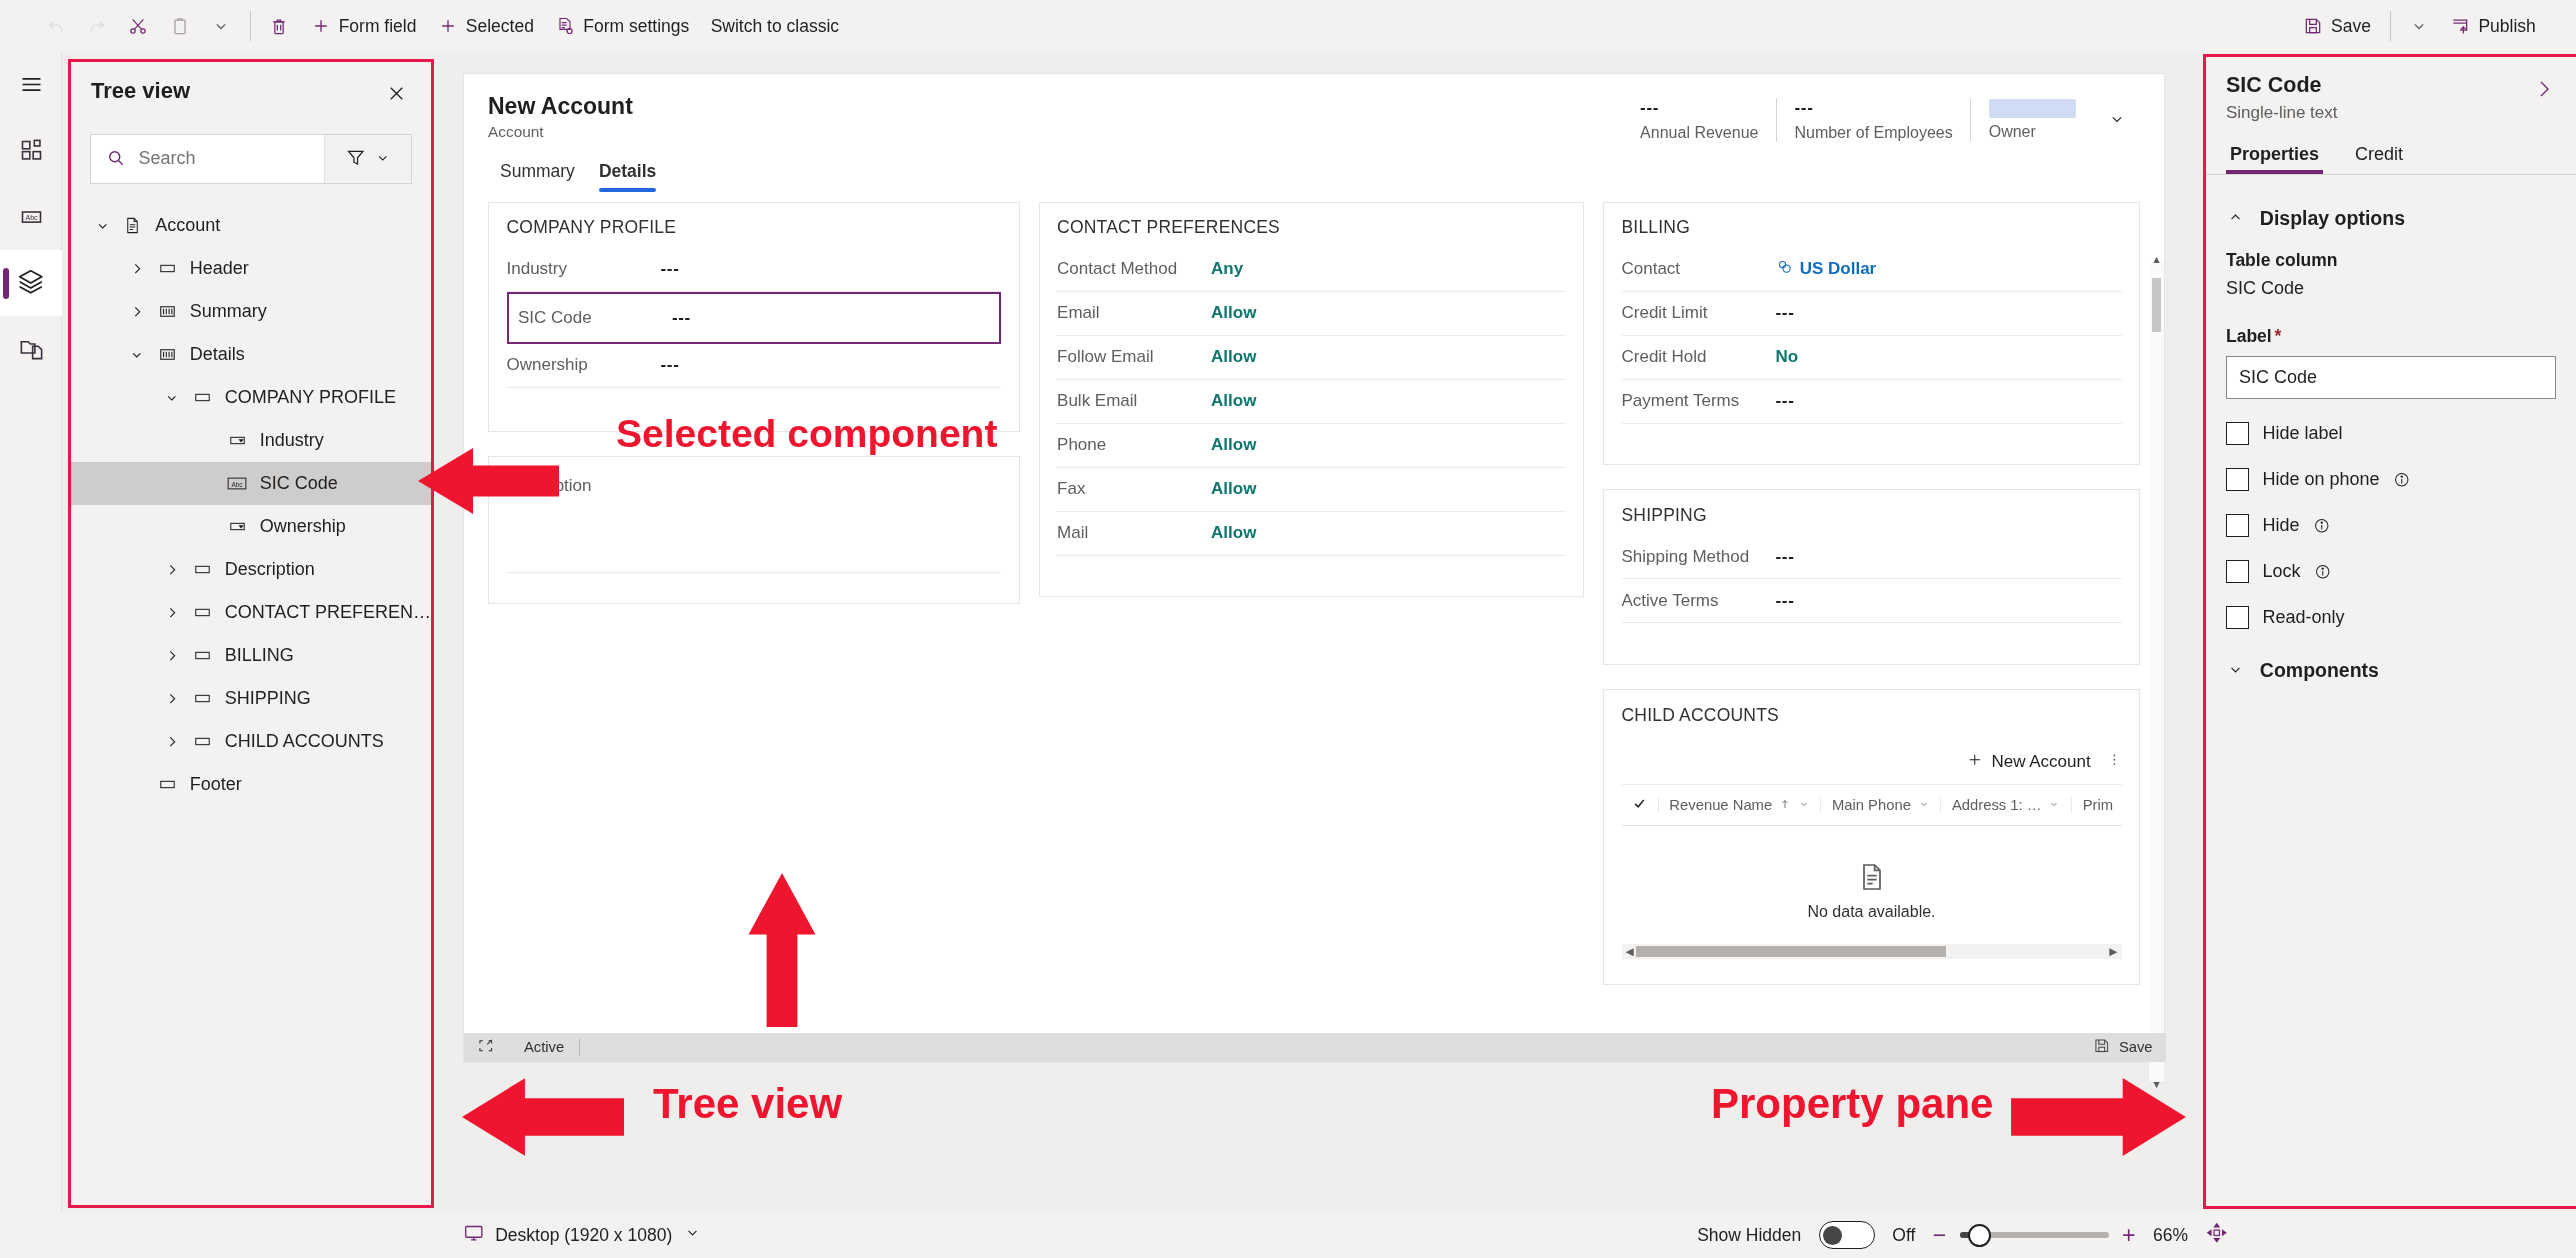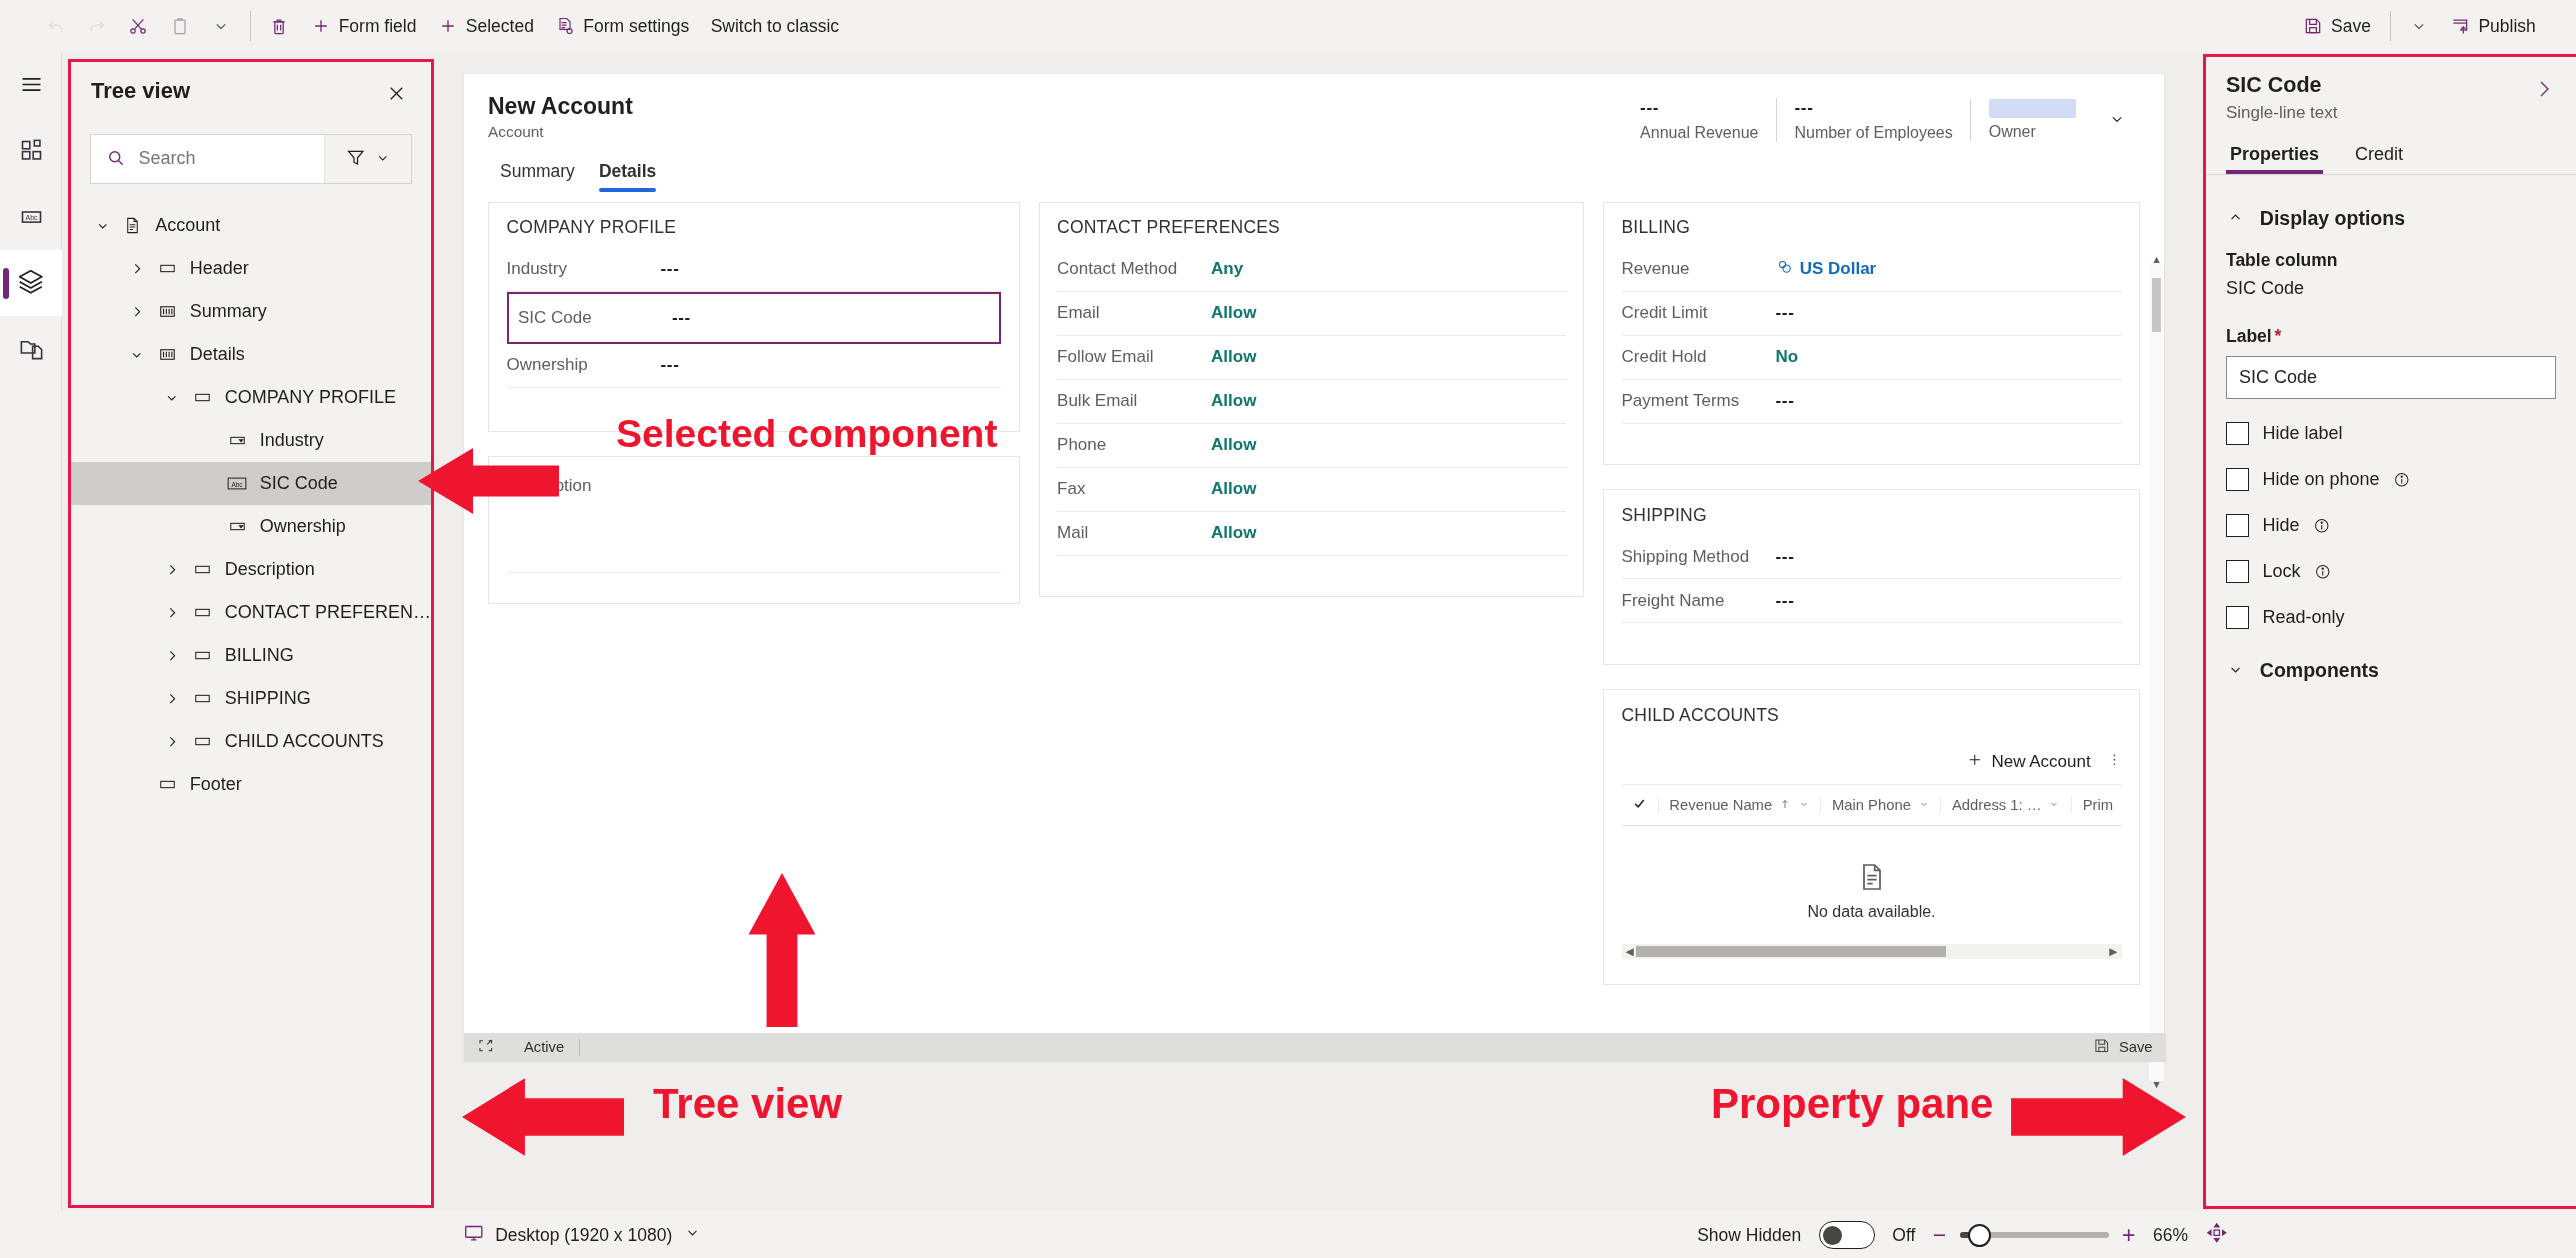--- a/index.html
+++ b/index.html
@@ -696,21 +696,21 @@
             <div class="fld-val">Allow</div>
           </div>
           <div style="height:31px"></div>
         </div>
       </div>
 
       <div class="col" style="width:537px">
         <div class="section">
           <div class="sec-title">BILLING</div>
           <div class="fld">
-            <div class="fld-lab">Revenue</div>
+            <div class="fld-lab">Contact</div>
             <div class="fld-val link">
               <span>
                 <svg width="17.5" height="17.5" viewBox="0 0 24 24" fill="none" stroke="#0f6cbd" stroke-width="1.5">
                   <circle cx="9" cy="9" r="4.2"></circle>
                     <circle cx="14.5" cy="14.5" r="5"></circle>
                 </svg>
               </span>
               <span>US Dollar</span>
             </div>
           </div>
@@ -729,21 +729,21 @@
           <div style="height:31px"></div>
         </div>
 
         <div class="section">
           <div class="sec-title">SHIPPING</div>
           <div class="fld">
             <div class="fld-lab">Shipping Method</div>
             <div class="fld-val dim">---</div>
           </div>
           <div class="fld">
-            <div class="fld-lab">Freight Name</div>
+            <div class="fld-lab">Active Terms</div>
             <div class="fld-val dim">---</div>
           </div>
           <div style="height:31px"></div>
         </div>
 
         <div class="section">
           <div class="sec-title">CHILD ACCOUNTS</div>
 
           <div id="grid-toolbar">
             <div class="grid-btn">

